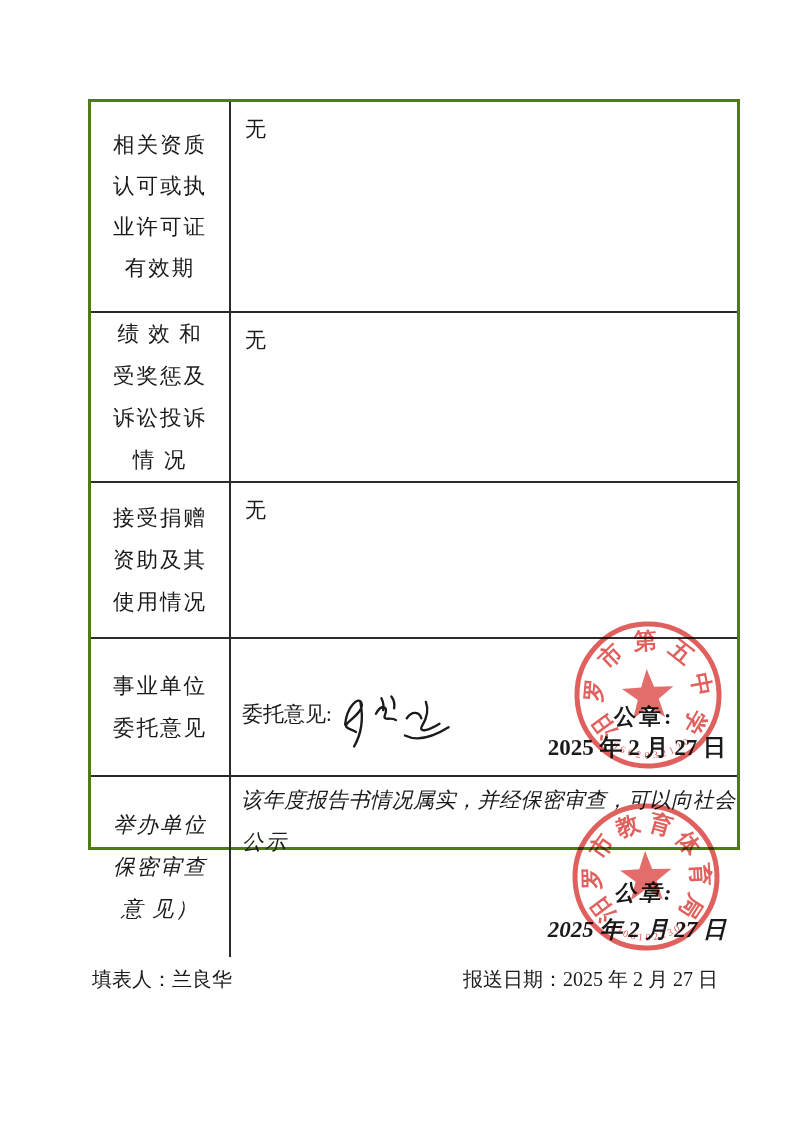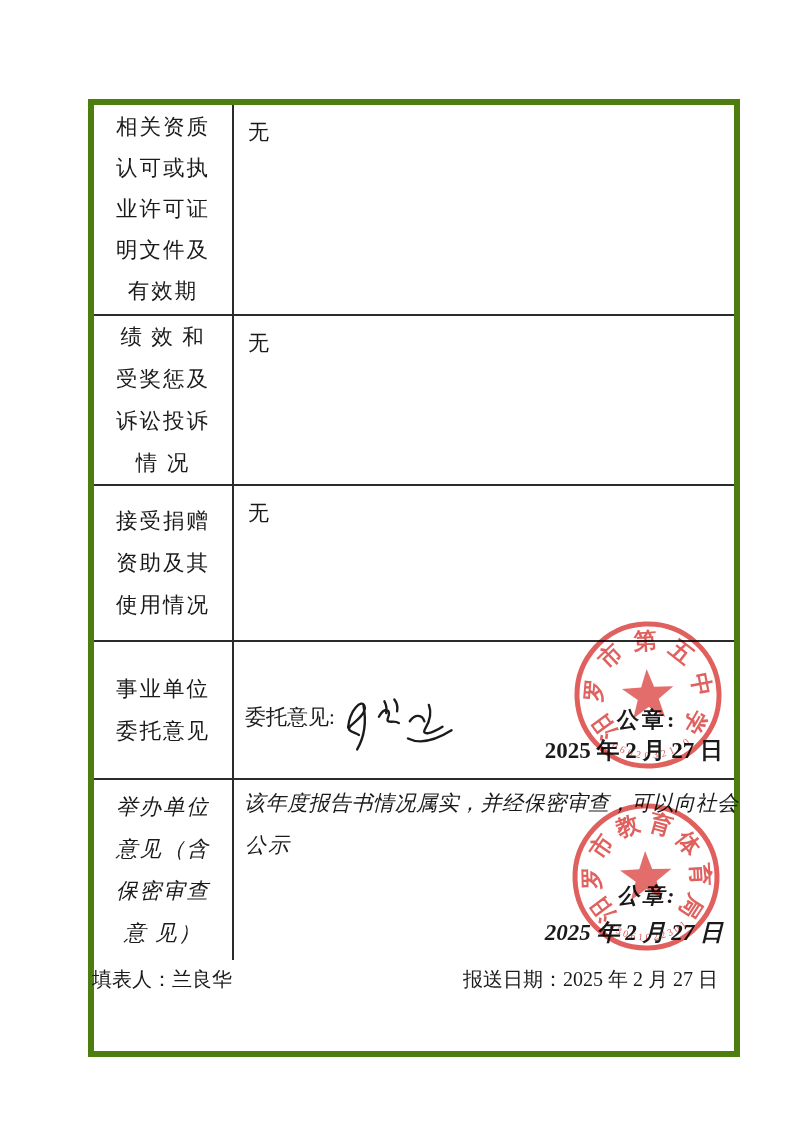--- a/index.html
+++ b/index.html
@@ -4,22 +4,22 @@
 <style>
   html,body{margin:0;padding:0;}
   body{
     width:793px;height:1121px;background:#ffffff;position:relative;overflow:hidden;
     font-family:"Liberation Serif","DejaVu Serif",serif;color:#1a1a1a;
   }
   .page{position:absolute;inset:0;}
 
   
   .report-table{
-    position:absolute;left:88px;top:99px;width:652px;height:958px;
-    border:6px solid #4d7c0f;box-sizing:border-box;
+    position:absolute;left:88px;top:99px;width:652px;height:751px;
+    border:3px solid #4d7c0f;box-sizing:border-box;
     display:flex;flex-direction:column;background:transparent;
   }
   .trow{display:flex;border-bottom:2px solid #2b2b2b;box-sizing:border-box;flex:0 0 auto;}
   .trow.last{border-bottom:none;font-style:italic;}
   .r1{height:211px}.r2{height:170px}.r3{height:156px}.r4{height:138px}.r5{height:180px}
   .label-cell{
     flex:0 0 140px;border-right:2px solid #2b2b2b;box-sizing:border-box;
     display:flex;flex-direction:column;align-items:center;justify-content:center;
     font-size:21.5px;letter-spacing:2px;line-height:42px;text-align:center;
   }
@@ -62,21 +62,20 @@
 
 <div class="page">
 
   <div class="report-table">
 
     <div class="trow r1">
       <div class="label-cell">
         <div>相关资质</div>
         <div>认可或执</div>
         <div>业许可证</div>
-        <div>明文件及</div>
         <div>有效期</div>
       </div>
       <div class="content-cell">
         <span class="none-text">无</span>
       </div>
     </div>
 
     <div class="trow r2">
       <div class="label-cell">
         <div>绩 效 和</div>
@@ -115,21 +114,20 @@
           </svg>
         </div>
         <span class="seal-label row4">公章:</span>
         <span class="date-line">2025 年 2 月 27 日</span>
       </div>
     </div>
 
     <div class="trow r5 last">
       <div class="label-cell">
         <div>举办单位</div>
-        <div>意见（含</div>
         <div>保密审查</div>
         <div>意 见）</div>
       </div>
       <div class="content-cell">
         <div class="stmt1">该年度报告书情况属实，并经保密审查，可以向社会</div>
         <div class="stmt2">公示</div>
         <span class="seal-label row5">公章:</span>
         <span class="date-line">2025 年 2 月 27 日</span>
       </div>
     </div>

